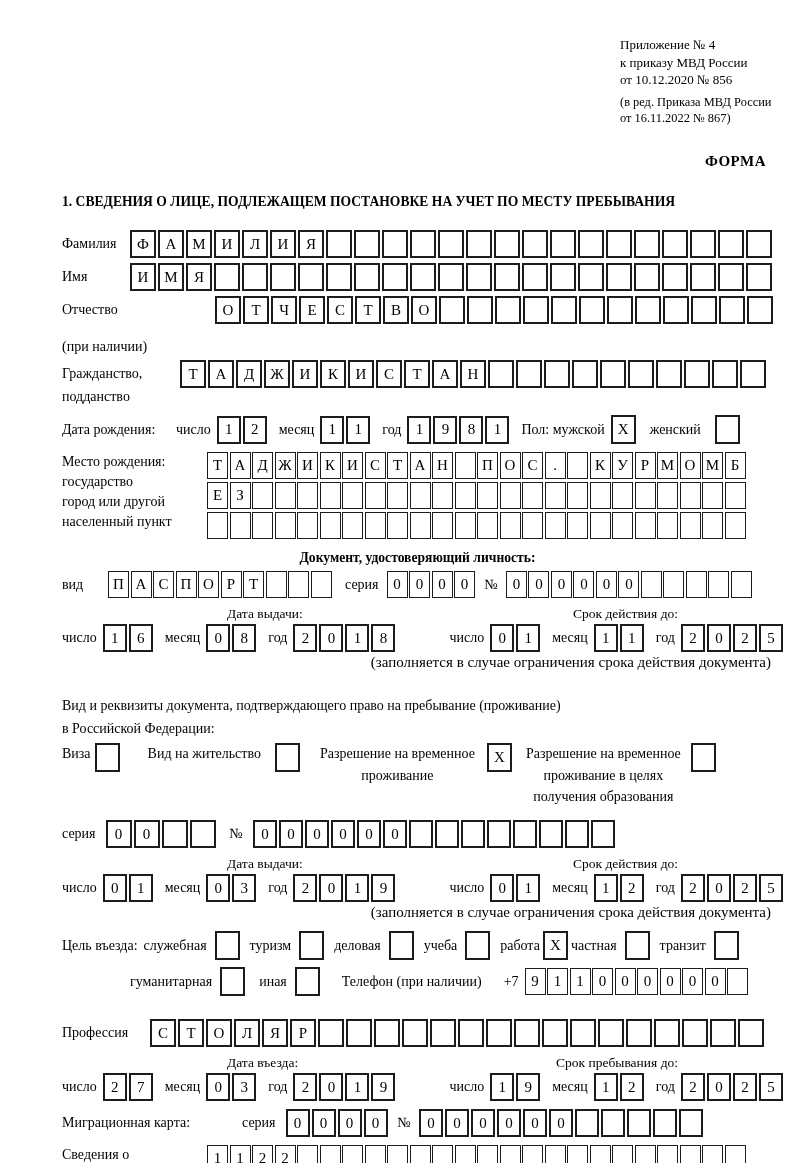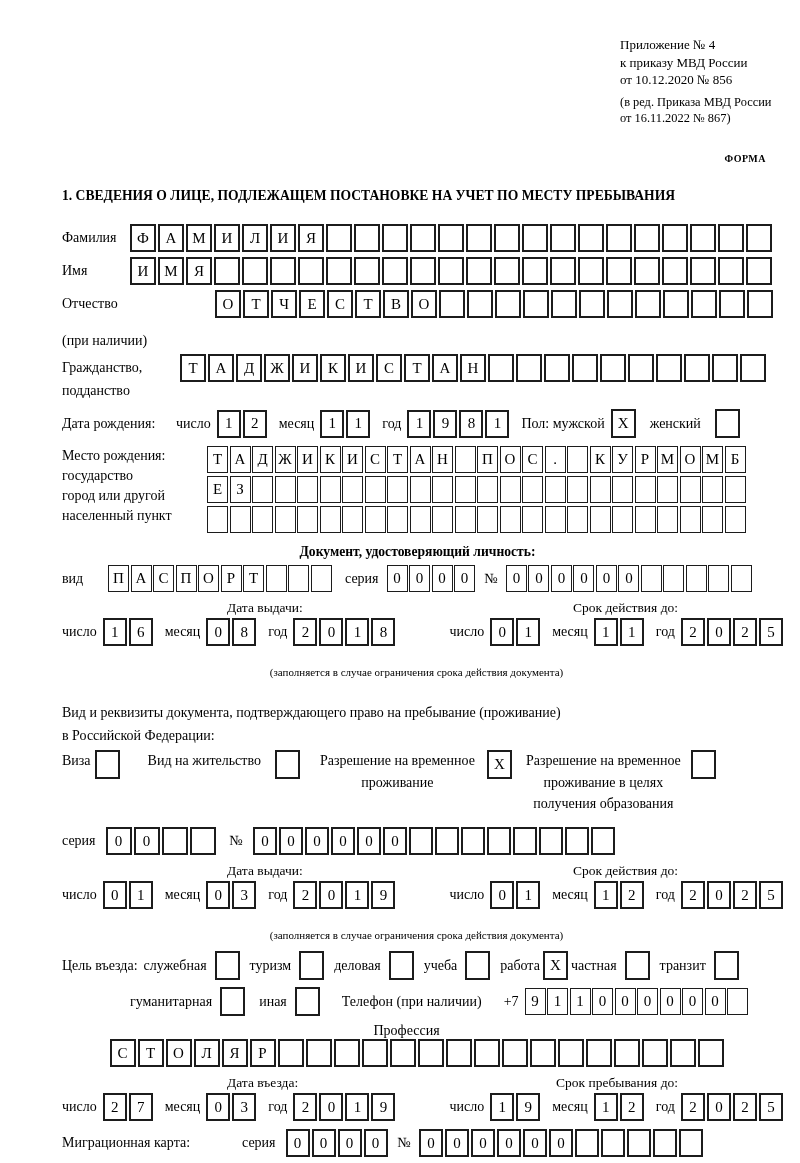--- a/index.html
+++ b/index.html
@@ -6,21 +6,21 @@
   html,body { margin:0; padding:0; }
   body {
     width:800px; height:1163px; background:#ffffff; color:#000;
     font-family:"Liberation Serif", serif; font-size:14px; overflow:hidden;
   }
   .page { padding:36px 27px 0 62px; height:100%; }
 
   .annex { margin-left:558px; width:200px; font-size:13px; line-height:1.35; }
   .annex-sub { font-size:12.4px; }
   .annex .sp { height:5px; }
-  .forma { text-align:right; font-weight:bold; font-size:10px; margin:26px 7px 0 0; letter-spacing:.5px; }
+  .forma { text-align:right; font-weight:bold; font-size:15px; margin:26px 7px 0 0; letter-spacing:.5px; }
 
   .title { text-align:center; font-weight:bold; font-size:15.5px; line-height:1.5; margin-top:8px; }
   .title-underline { display:inline-block; width:58px; border-bottom:2.5px solid #333; margin-left:16px; }
 
   .sec-head { font-weight:bold; font-size:13.6px; margin-top:24px; }
 
   .frow { display:flex; align-items:center; margin-top:5px; flex-wrap:nowrap; }
   .frow.top { align-items:flex-start; }
   .cells { display:flex; flex:none; }
   .cell {
@@ -44,21 +44,21 @@
   .colstack > .cells { margin-bottom:3px; }
 
   .center-bold { text-align:center; font-weight:bold; font-size:13.6px; margin-top:8px; }
 
   .dates-head { display:flex; margin-top:8px; font-size:13.5px; }
   .dh1 { margin-left:165px; }
   .dh2 { margin-left:auto; margin-right:95px; }
   .dlbl { margin-right:6px; flex:none; }
   .ml10 { margin-left:10px; }
   .g2 { margin-left:52px; }
-  .note-r { text-align:center; font-size:11px; margin-top:20px; padding-right:2px; }
+  .note-r { text-align:right; font-size:15px; margin-top:2px; padding-right:2px; }
 
   .plain { margin-top:27px; font-size:14px; }
   .vrow { display:flex; align-items:flex-start; margin-top:6px; }
   .vlabel { text-align:center; line-height:1.55; flex:none; } .vgap14 { width:14px; flex:none; }
   .vgap20 { width:20px; flex:none; } .vgap28 { width:28px; flex:none; }
 
   .purpose-item { display:flex; align-items:center; flex:none; }
   .purpose-item .cb { margin-left:8px; }
   .indent68 { margin-left:68px; }
 </style>
@@ -532,21 +532,21 @@
         <span class="cell">0</span>
         <span class="cell">0</span>
         <span class="cell">0</span>
         <span class="cell">0</span>
         <span class="cell">0</span>
         <span class="cell">0</span>
         <span class="cell"></span>
       </span>
   </div>
 
-  <div class="frow" style="margin-top:7px;flex-direction:column;">
+  <div class="frow" style="margin-top:23px;">
     <span class="lbl w88">Профессия</span>
     <span class="cells">
         <span class="cell">С</span>
         <span class="cell">Т</span>
         <span class="cell">О</span>
         <span class="cell">Л</span>
         <span class="cell">Я</span>
         <span class="cell">Р</span>
         <span class="cell"></span>
         <span class="cell"></span>

